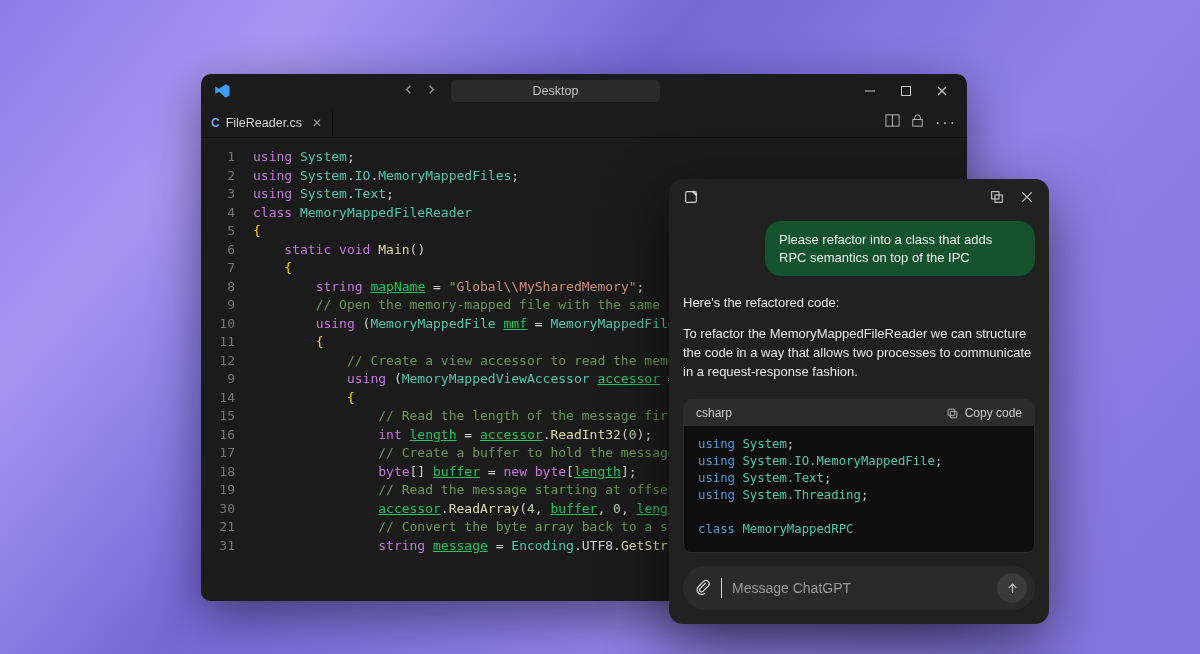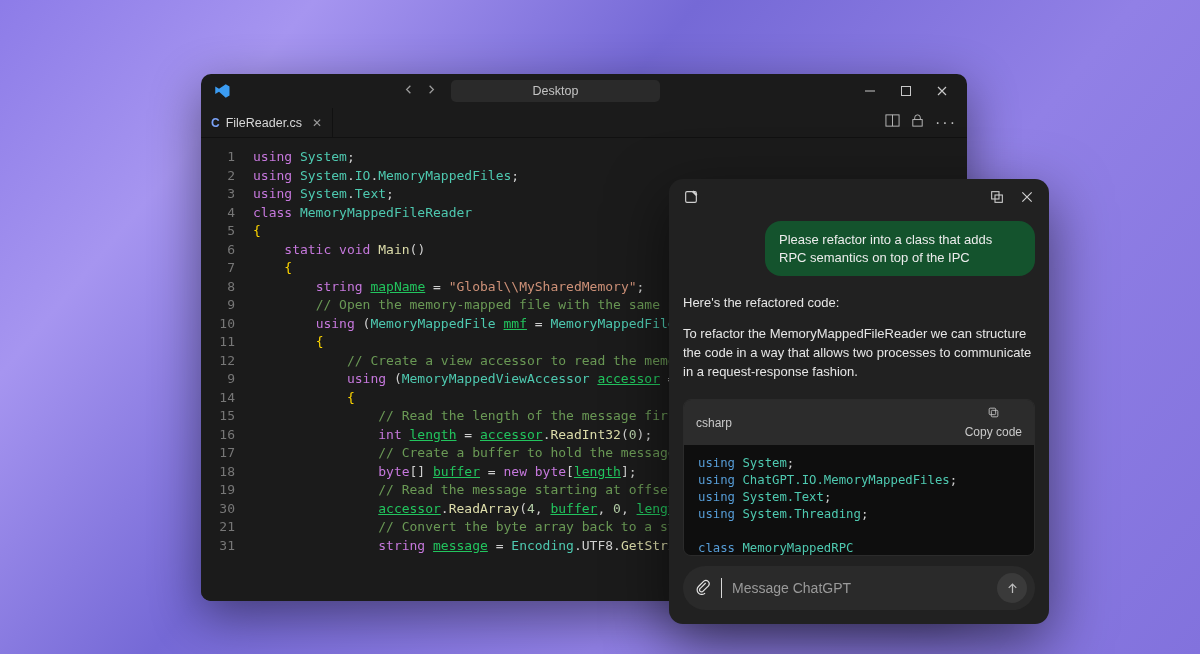--- a/index.html
+++ b/index.html
@@ -141,21 +141,21 @@
     overflow:hidden;
     border:1px solid #2b2b2b;
   }
   .codecard-head {
     display:flex; align-items:center; justify-content:space-between;
     background:#2c2c2c;
     padding: 6px 12px;
     font-size:12px;
     color:#c9c9c9;
   }
-  .copy-group { display:flex; align-items:center; gap:6px;flex-direction:column; }
+  .copy-group { display:flex; align-items:center; gap:6px; }
   .codecard-body {
     background:#0e0e0e;
     padding: 10px 14px 14px 14px;
     font-family: "Consolas","Menlo",monospace;
     font-size: 12.3px;
     line-height: 17px;
     white-space: pre;
     color:#cfcfcf;
   }
   .ckw { color:#569cd6; }
@@ -307,21 +307,21 @@
         <span>csharp</span>
         <span class="copy-group">
           <svg class="ic" style="width:13px;height:13px" viewBox="0 0 24 24">
               <rect x="8" y="8" width="12" height="12" rx="2" fill="none" stroke="currentColor" stroke-width="1.6"></rect>
               <rect x="4" y="4" width="12" height="12" rx="2" fill="none" stroke="currentColor" stroke-width="1.6"></rect>
             </svg>
           <span>Copy code</span>
         </span>
       </div>
       <div class="codecard-body" id="chatcode"><span class="ckw">using</span> <span class="cns">System</span>;
-<span class="ckw">using</span> <span class="cns">ChatGPT.IO.MemoryMappedFiles</span>;
+<span class="ckw">using</span> <span class="cns">System.IO.MemoryMappedFile</span>;
 <span class="ckw">using</span> <span class="cns">System.Text</span>;
 <span class="ckw">using</span> <span class="cns">System.Threading</span>;
 
 <span class="ckw">class</span> <span class="cns">MemoryMappedRPC</span></div>
     </div>
   </div>
 
   <div class="chat-input-row">
     <div class="chat-input">
       <span><svg class="ic" viewBox="0 0 24 24">

